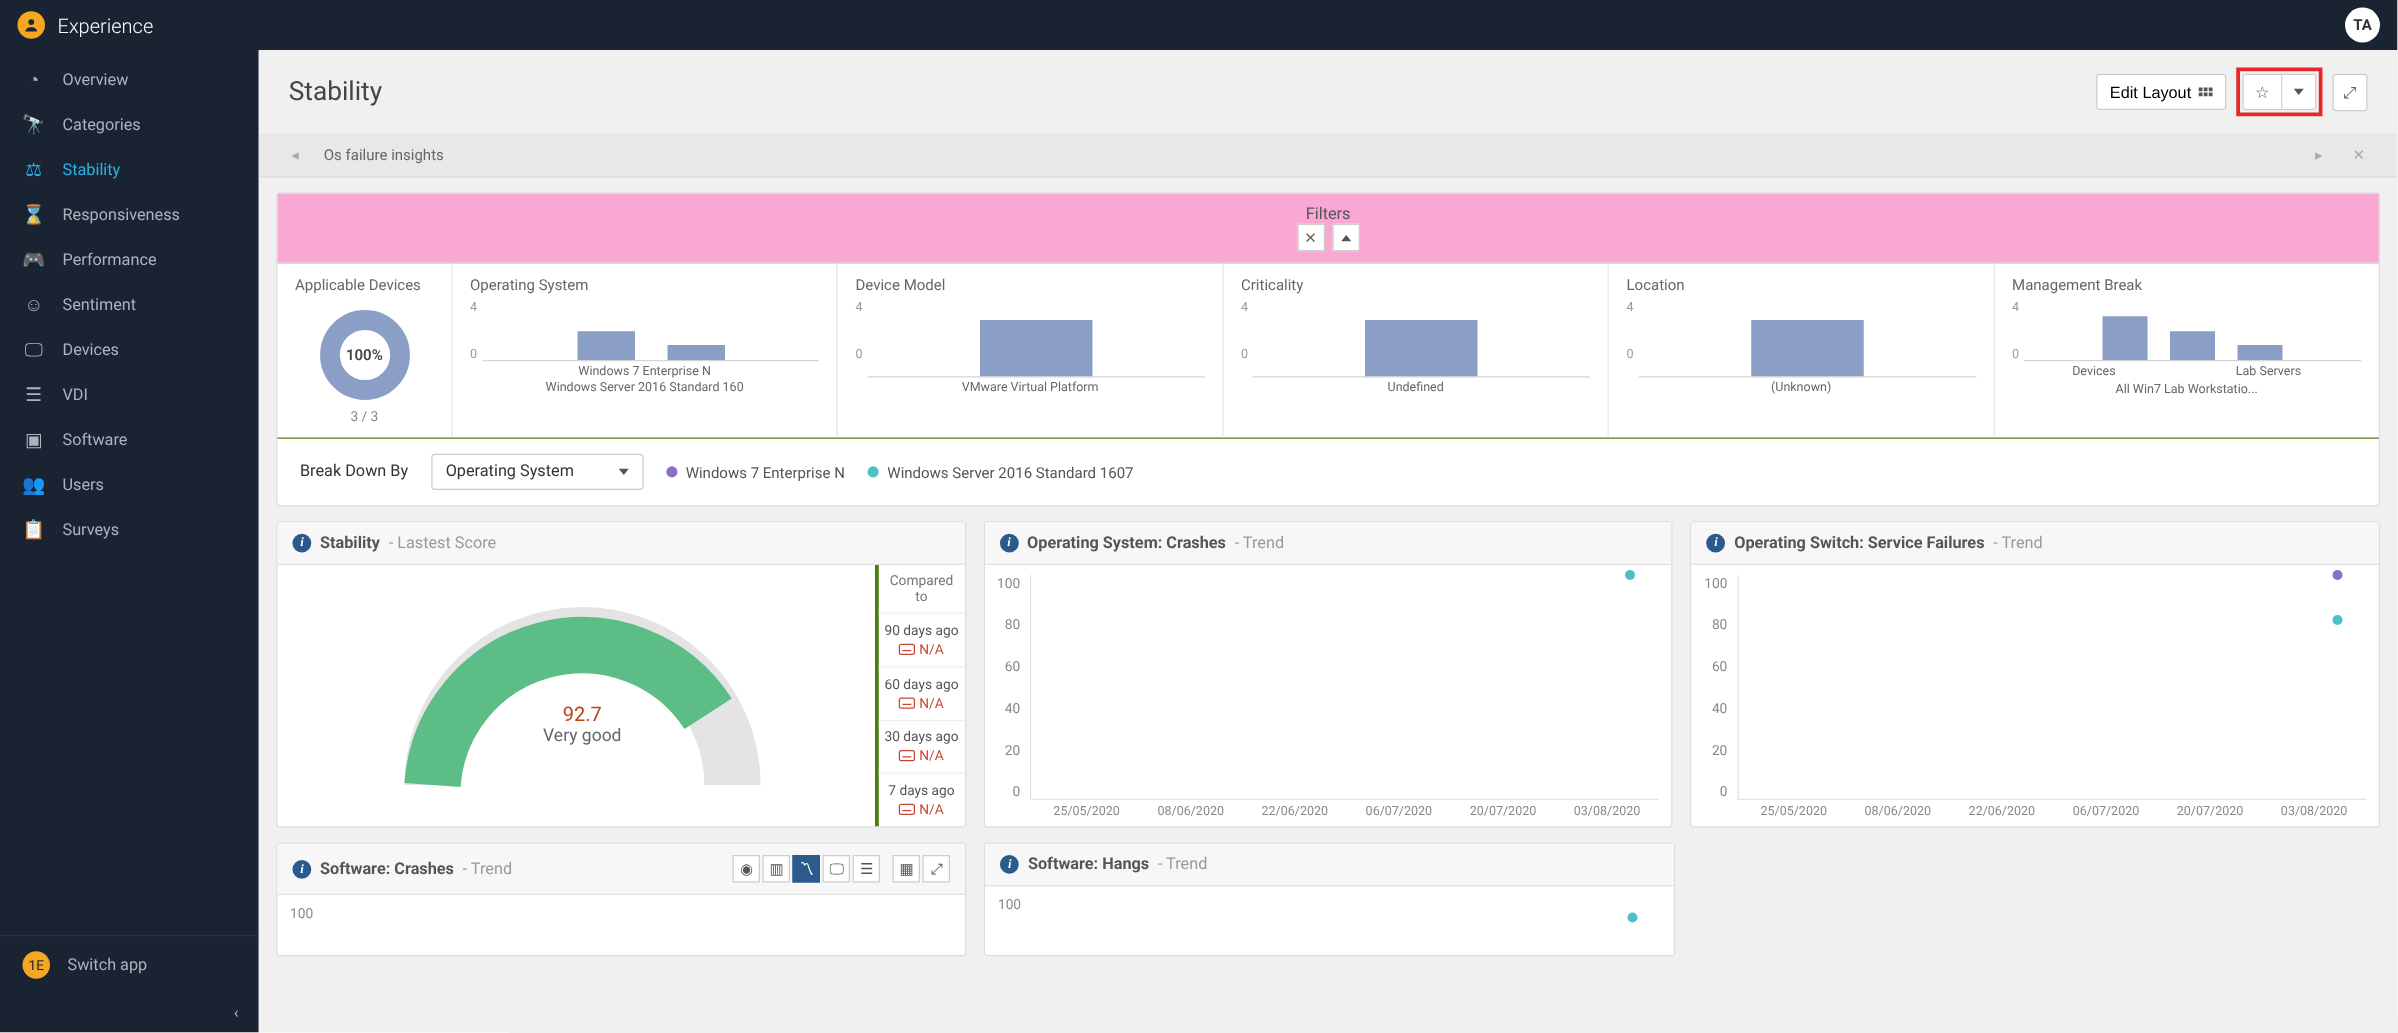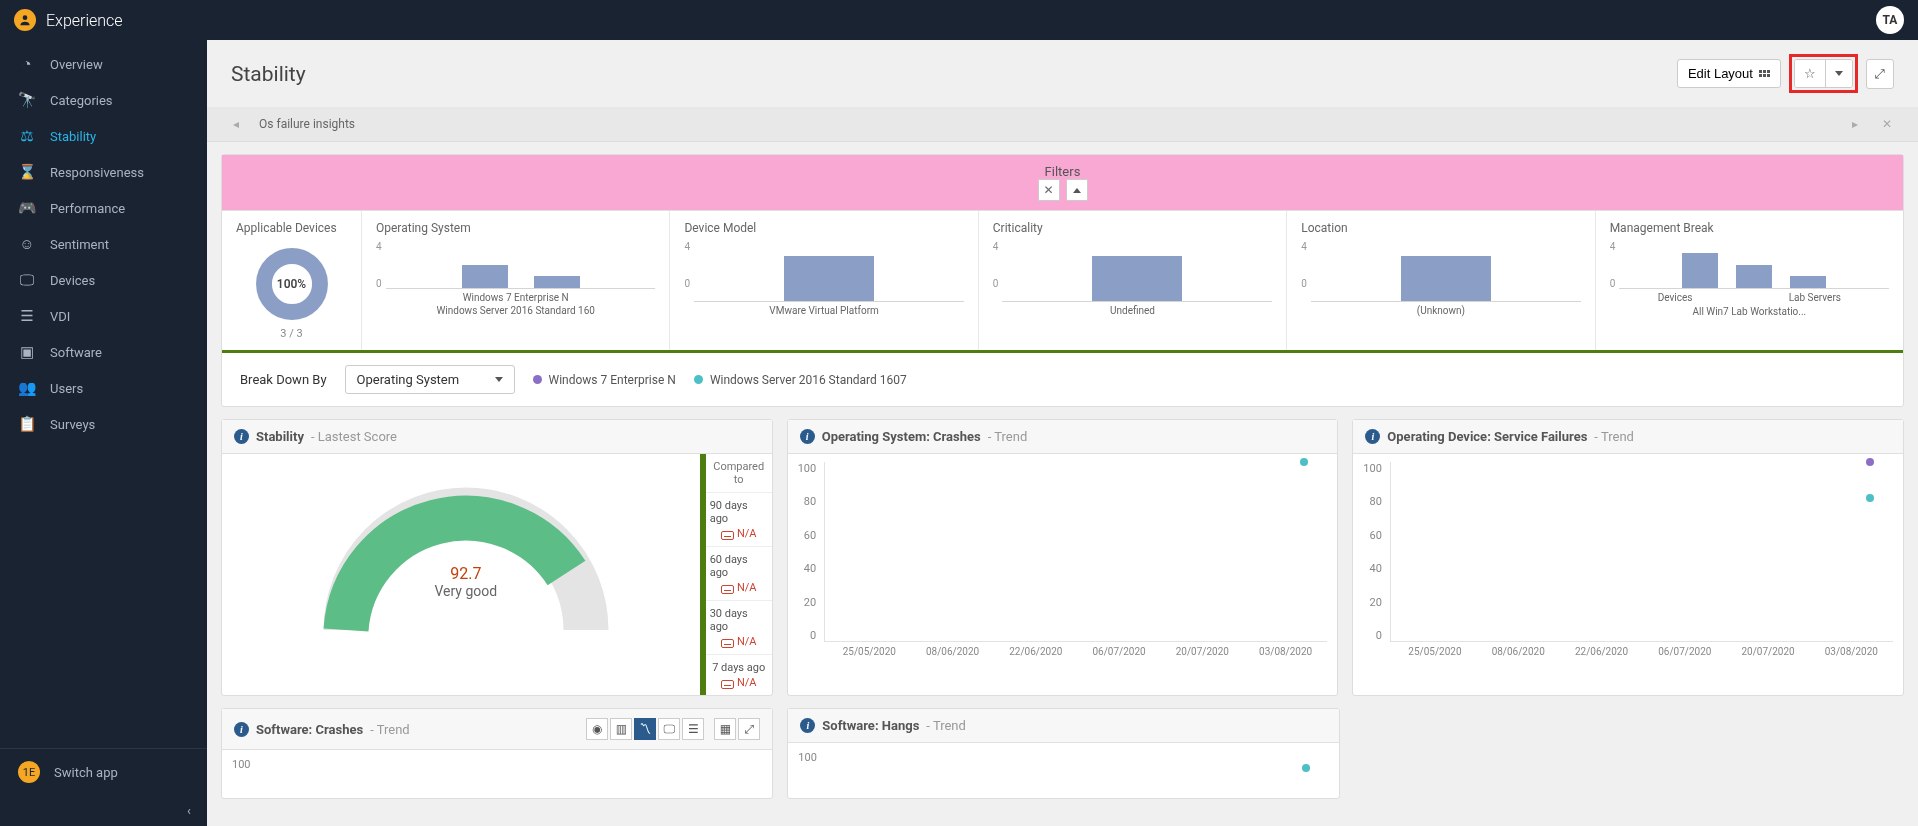--- a/index.html
+++ b/index.html
@@ -28,21 +28,21 @@
 .split-btn { border: none; border-right: 1px solid #ccc; background: #fff; padding: 6px 9px; cursor: pointer; display: flex; align-items: center; }
 .split-btn:last-child { border-right: none; }
 .highlight { border: 3px solid #e62828; padding: 2px; display: flex; gap: 0; }
 .breadcrumb-bar { background: #e8e8e8; padding: 8px 20px; display: flex; align-items: center; justify-content: space-between; font-size: 12px; color: #666; border-bottom: 1px solid #ddd; }
 .breadcrumb-left { display: flex; align-items: center; gap: 14px; }
 .crumb-sep { color: #aaa; cursor: pointer; padding: 2px 6px; }
 .content { padding: 12px 14px; flex: 1; }
 .panel { background: #fff; border: 1px solid #ddd; border-radius: 3px; margin-bottom: 12px; }
 .panel-head { padding: 9px 14px; background: #f9a8d4; border-bottom: 1px solid #e0e0e0; display: flex; align-items: center; justify-content: space-between; font-size: 13px; color: #555; flex-direction: column; }
 .info-icon { width: 15px; height: 15px; border-radius: 50%; background: #2a5b8c; color: #fff; display: inline-flex; align-items: center; justify-content: center; font-size: 10px; font-weight: bold; font-style: italic; font-family: serif; }
-.filters-row { display: flex; border-bottom: 3px solid #4d7c0f; }
+.filters-row { display: flex; border-bottom: 1px solid #4d7c0f; }
 .filter-cell { flex: 1; padding: 10px 14px; border-right: 1px solid #e8e8e8; min-width: 0; }
 .filter-cell:first-child { flex: 0 0 140px; }
 .filter-cell:last-child { border-right: none; }
 .filter-title { font-size: 12px; color: #666; margin-bottom: 6px; }
 .donut-wrap { display: flex; flex-direction: column; align-items: center; padding-top: 6px; }
 .donut { position: relative; width: 74px; height: 74px; }
 .donut svg { width: 74px; height: 74px; }
 .donut-txt { position: absolute; inset: 0; display: flex; align-items: center; justify-content: center; font-size: 12px; color: #444; font-weight: 600; }
 .donut-sub { font-size: 11px; color: #888; margin-top: 6px; }
 .mini-chart { display: flex; flex-direction: column; height: 76px; }
@@ -59,26 +59,26 @@
 .widget { flex: 1; background: #fff; border: 1px solid #ddd; border-radius: 3px; display: flex; flex-direction: column; }
 .widget-head { padding: 9px 12px; background: #f7f7f7; border-bottom: 1px solid #e0e0e0; display: flex; align-items: center; justify-content: space-between; }
 .widget-title { display: flex; align-items: center; gap: 7px; font-size: 13px; color: #555; }
 .widget-title .muted { color: #999; }
 .widget-body { flex: 1; padding: 10px; display: flex; }
 .gauge-wrap { flex: 1; display: flex; flex-direction: column; align-items: center; padding-top: 16px; position: relative; }
 .gauge svg { width: 300px; height: 165px; }
 .gauge-center { position: absolute; top: 100px; left: 0; right: 0; text-align: center; }
 .gauge-val { font-size: 16px; color: #c2410c; }
 .gauge-lbl { font-size: 14px; color: #666; }
-.compare-col { width: 72px; border-left: 6px solid #4d7c0f; margin: -10px -10px -10px 0; display: flex; flex-direction: column; }
+.compare-col { width: 72px; border-left: 3px solid #4d7c0f; margin: -10px -10px -10px 0; display: flex; flex-direction: column; }
 .compare-head { font-size: 11px; color: #777; text-align: center; padding: 6px 4px; border-bottom: 1px solid #eee; }
 .compare-cell { flex: 1; border-bottom: 1px solid #eee; padding: 6px 4px; display: flex; flex-direction: column; align-items: center; justify-content: center; gap: 2px; }
 .compare-cell:last-child { border-bottom: none; }
 .compare-period { font-size: 11px; color: #555; }
-.compare-val { font-size: 11px; color: #c43; display: flex; align-items: flex-end; gap: 3px; }
+.compare-val { font-size: 11px; color: #c43; display: flex; align-items: center; gap: 3px; }
 .trend-body { padding: 8px 10px 6px 10px; }
 .trend-chart { display: flex; height: 180px; }
 .y-axis { display: flex; flex-direction: column; justify-content: space-between; padding-right: 8px; font-size: 11px; color: #888; text-align: right; }
 .plot { flex: 1; border-left: 1px solid #e2e2e2; border-bottom: 1px solid #e2e2e2; position: relative; }
 .x-axis { display: flex; justify-content: space-around; font-size: 10px; color: #888; padding: 4px 0 0 30px; }
 .dot { position: absolute; width: 8px; height: 8px; border-radius: 50%; transform: translate(-50%, 50%); }
 .tool-icons { display: flex; gap: 2px; }
 .tool-icons .ti { width: 22px; height: 22px; border: 1px solid #ccc; background: #fff; display: flex; align-items: center; justify-content: center; font-size: 12px; color: #555; cursor: pointer; }
 .tool-icons .ti.active { background: #2a5b8c; color: #fff; border-color: #2a5b8c; }
 .head-ctrl { display:flex; gap:6px; }
@@ -425,21 +425,21 @@
                   <span>20/07/2020</span>
                   <span>03/08/2020</span>
                 </div>
             </div>
           </div>
 
           <div class="widget">
             <div class="widget-head">
                 <div class="widget-title">
                   <span class="info-icon">i</span>
-                  <b>Operating Device: Service Failures</b>
+                  <b>Operating Switch: Service Failures</b>
                   <span class="muted">- Trend</span>
                 </div>
               </div>
             <div class="trend-body">
               <div class="trend-chart">
                 <div class="y-axis">
                     <span>100</span>
                     <span>80</span>
                     <span>60</span>
                     <span>40</span>

